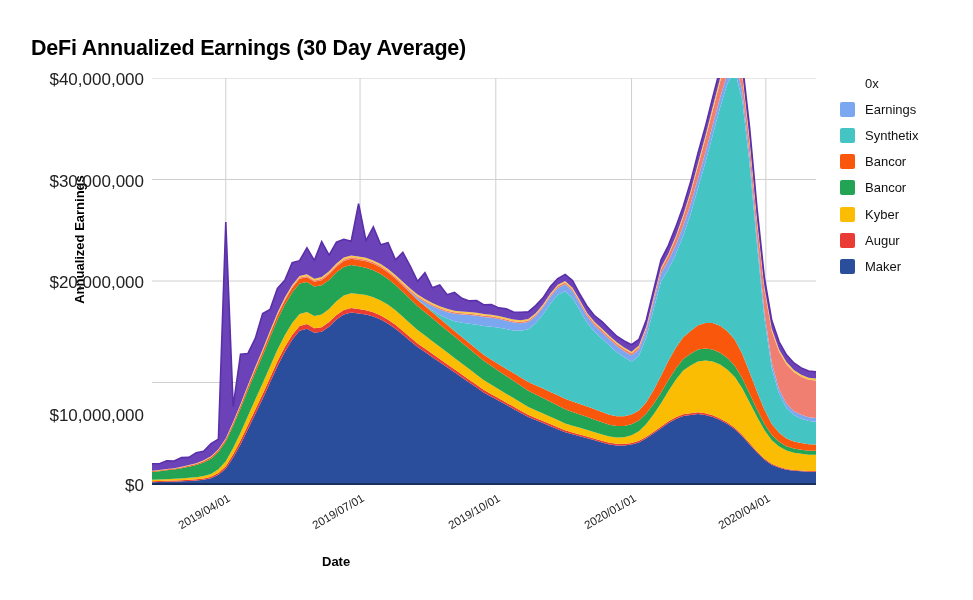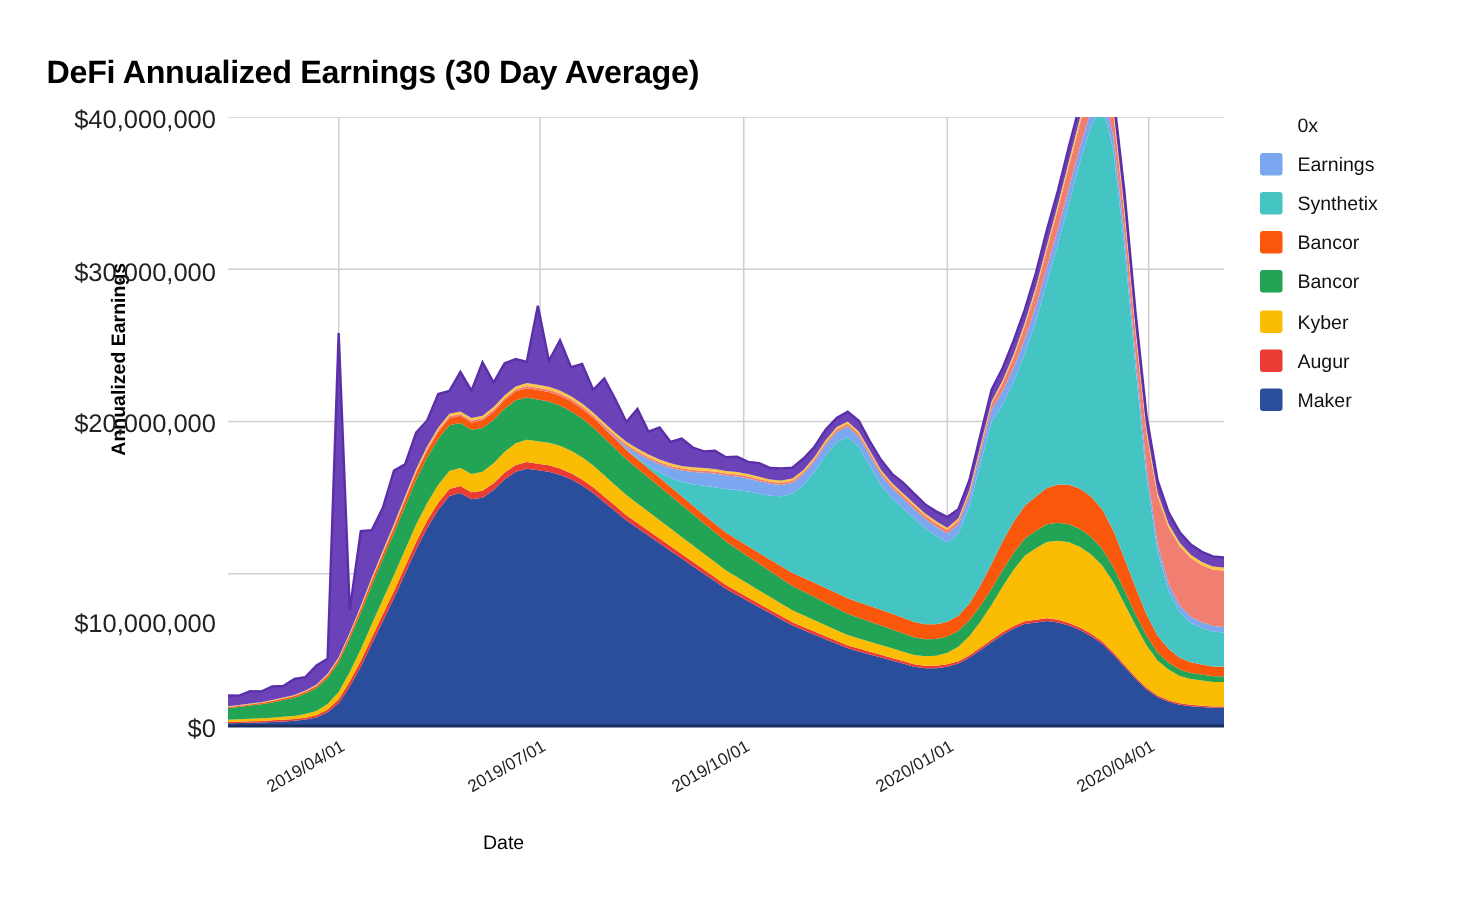--- a/index.html
+++ b/index.html
@@ -4,21 +4,21 @@
 <style>
   html,body{margin:0;padding:0;background:#ffffff;}
   body{width:973px;height:600px;overflow:hidden;font-family:"Liberation Sans",sans-serif;color:#000;}
   #root{position:relative;width:973px;height:600px;}
   #chart-title{position:absolute;left:31px;top:36px;font-size:21.5px;font-weight:bold;letter-spacing:-0.2px;color:#000;white-space:nowrap;}
   #plot-wrap{position:absolute;left:152px;top:78px;width:664px;height:406px;}
   #svg-plot{display:block;}
   .ytick{position:absolute;font-size:17px;color:#222;text-align:right;white-space:nowrap;}
   .xtick{position:absolute;font-size:11.5px;color:#222;white-space:nowrap;transform:rotate(-30deg);transform-origin:100% 0%;}
   #ylabel{position:absolute;left:-6px;top:232px;width:170px;text-align:center;font-size:13px;font-weight:bold;transform:rotate(-90deg);transform-origin:50% 50%;white-space:nowrap;}
-  #xlabel{position:absolute;left:322px;top:554px;font-size:13px;font-weight:normal;white-space:nowrap;}
+  #xlabel{position:absolute;left:322px;top:554px;font-size:13px;font-weight:bold;white-space:nowrap;}
   #legend{position:absolute;left:840px;top:70px;width:133px;}
   .legend-row{display:flex;align-items:center;height:26.2px;}
   .legend-swatch{width:15px;height:15px;border-radius:2px;margin-right:10px;flex:0 0 auto;}
   .legend-text{font-size:13px;color:#111;white-space:nowrap;}
   #baseline{position:absolute;left:152px;top:483px;width:664px;height:2px;background:#1b2f5e;}
 </style>
 </head>
 <body>
 
 <div id="root">

